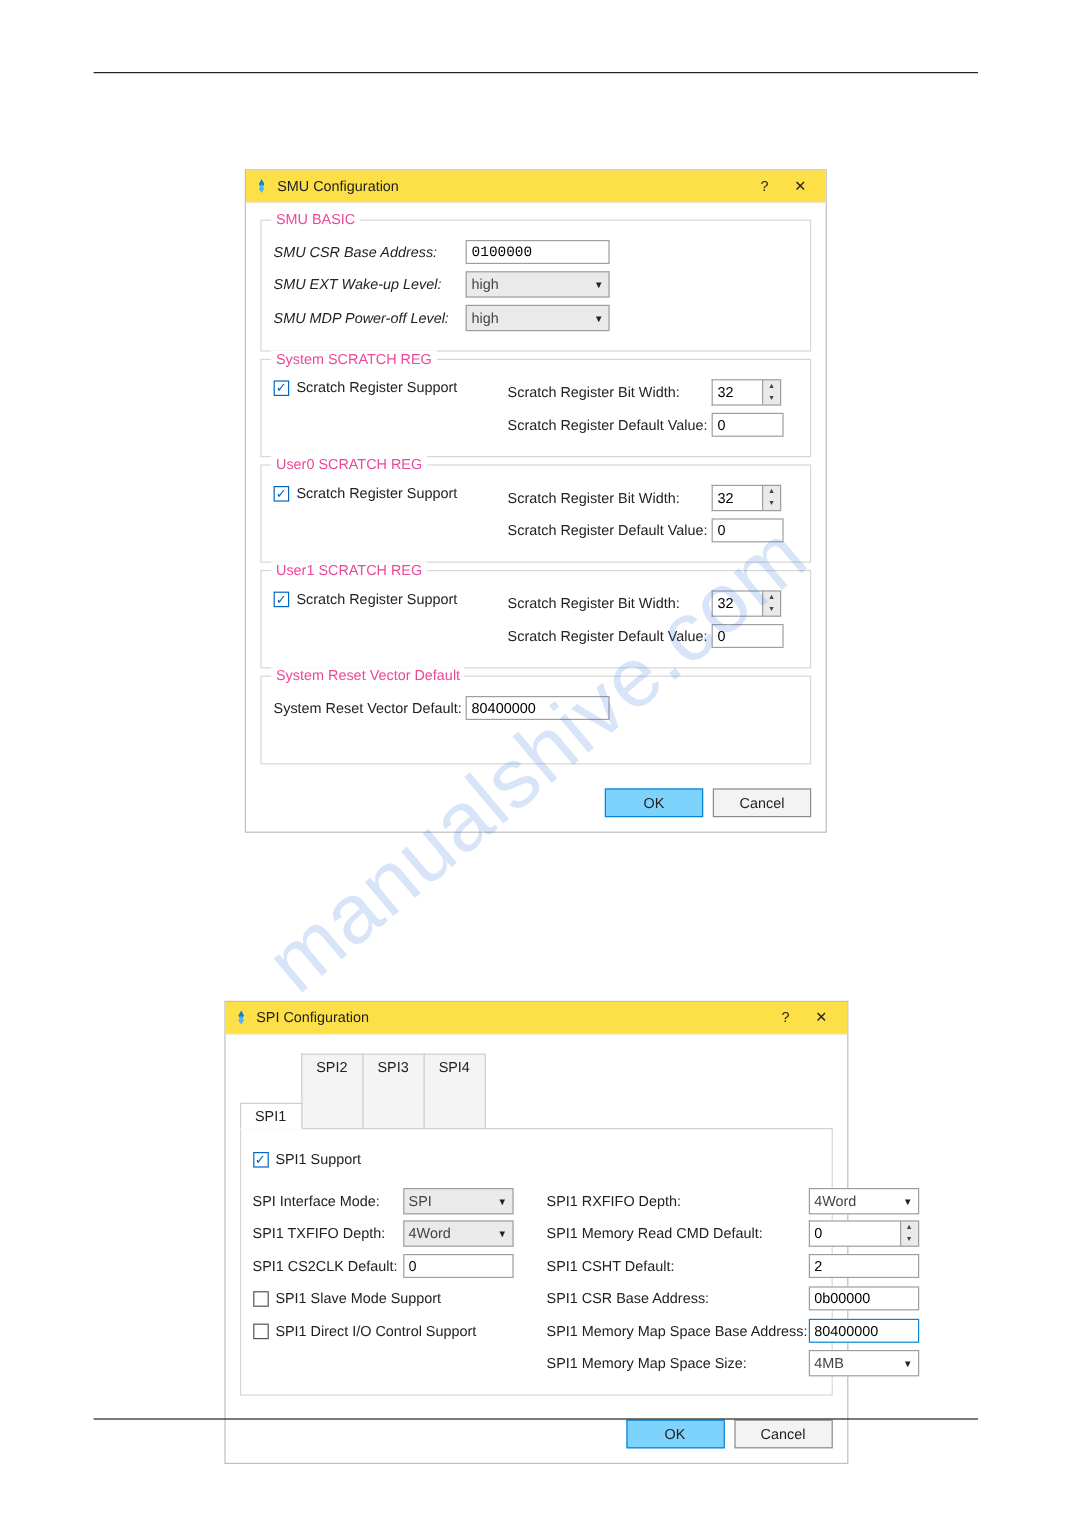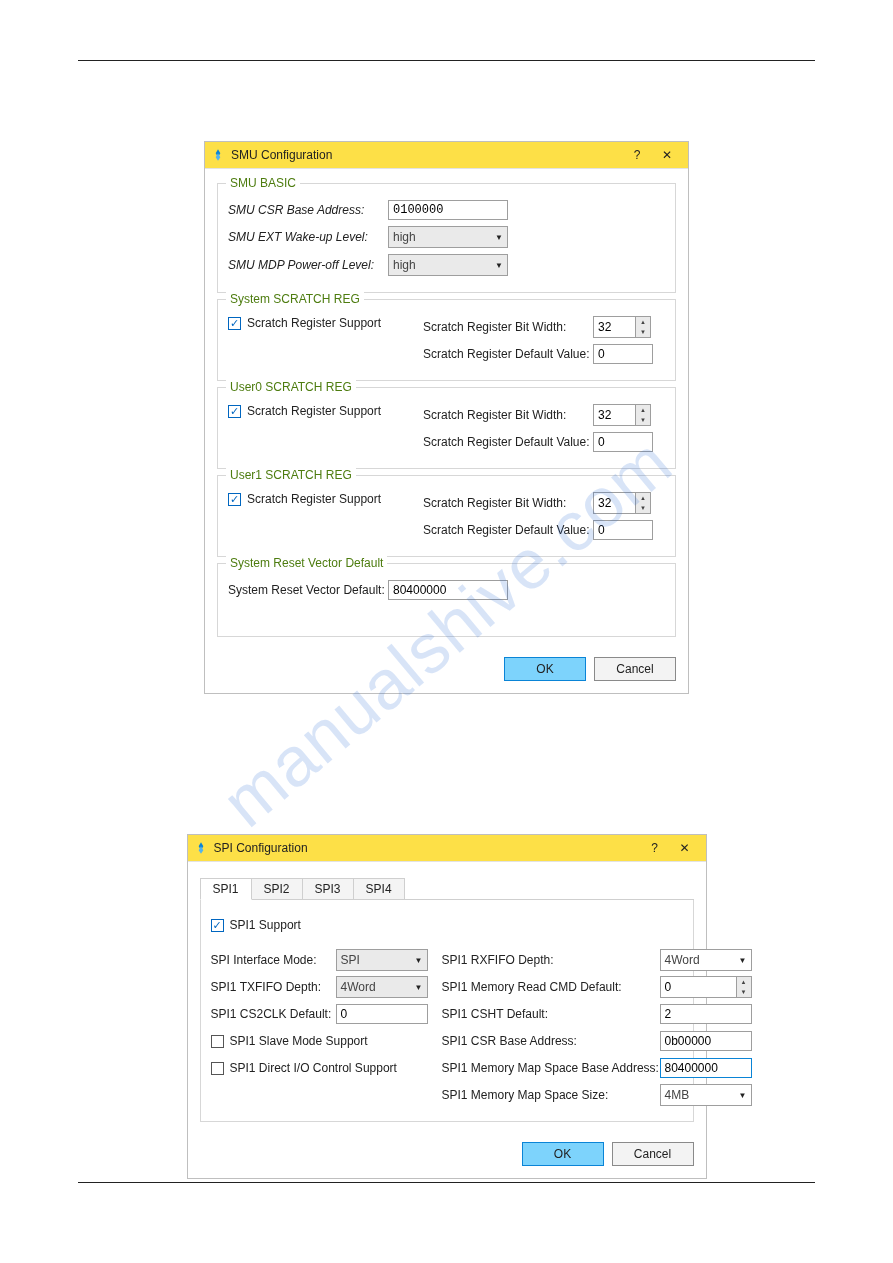--- a/index.html
+++ b/index.html
@@ -65,21 +65,21 @@
     padding: 10px 10px 10px 10px;
     position: relative;
     color:#444;
   }
   .group .legend {
     position:absolute;
     top: -8px; left: 8px;
     background:#fff;
     padding:0 4px;
     font-size:12px;
-    color:#4d7c0f;
+    color:#ec4899;
   }
   .row { display:flex; align-items:center; margin:6px 0; }
   .lbl { font-size:12px; color:#222; }
   .smu-lbl { width:160px;font-style:italic; }
 
   input[type=text].field {
     height:20px;
     border:1px solid #9e9e9e;
     padding:0 4px;
     font-size:12px;
@@ -151,24 +151,24 @@
 
   
   .tabs { display:flex; border-bottom:1px solid #cfcfcf; margin-top:6px; }
   .tab {
     border:1px solid #cfcfcf; border-bottom:none;
     background:#f4f4f4;
     padding:3px 12px;
     margin-right:-1px;
     font-size:12px;
   }
-  .tab.active { background:#ffffff; z-index:2; border-bottom:1px solid #fff; margin-bottom:-1px; }
+  .tab.active { background:#ffffff; z-index:2; border-bottom:1px solid #fff; margin-bottom:-1px;margin-top:41px; }
 
   .spi-body { padding:10px 12px; }
-  .spi-grid { display:flex; gap:14px; margin-top:8px;justify-content:space-between;}
+  .spi-grid { display:flex; gap:28px; margin-top:8px;justify-content:space-between;}
   .spi-col { flex:1; }
   .spi-row { display:flex; align-items:center; margin:5px 0; min-height:22px;}
   .spi-lbl { font-size:12px; color:#222; }
   .spi-lbl.l { width:125px; }
   .spi-lbl.r { width:218px; }
   .field80 { width:92px; }
   .field90 { width:92px; }
   .spi-check { display:flex; align-items:center; margin:5px 0; min-height:22px; }
   .empty-check {
     width:13px; height:13px;

